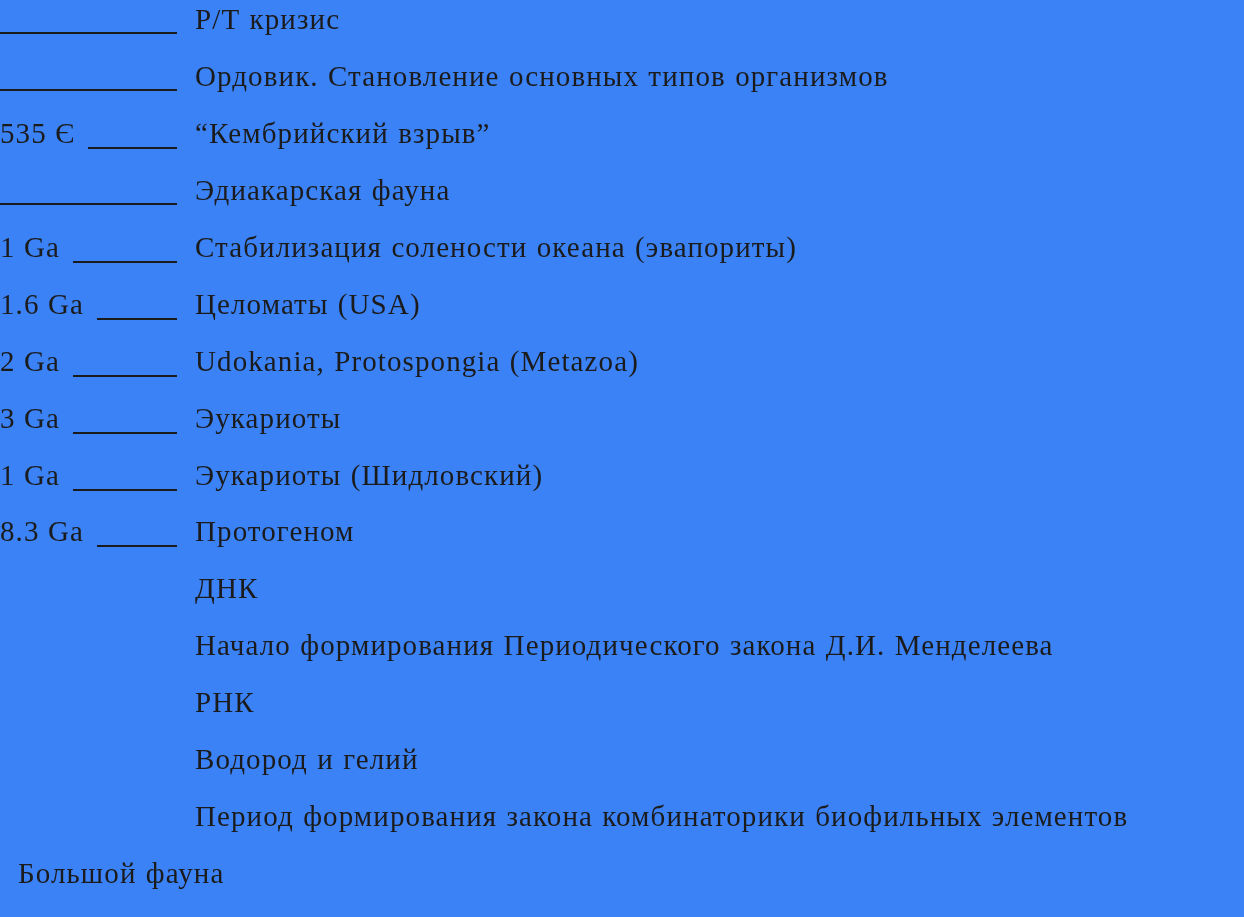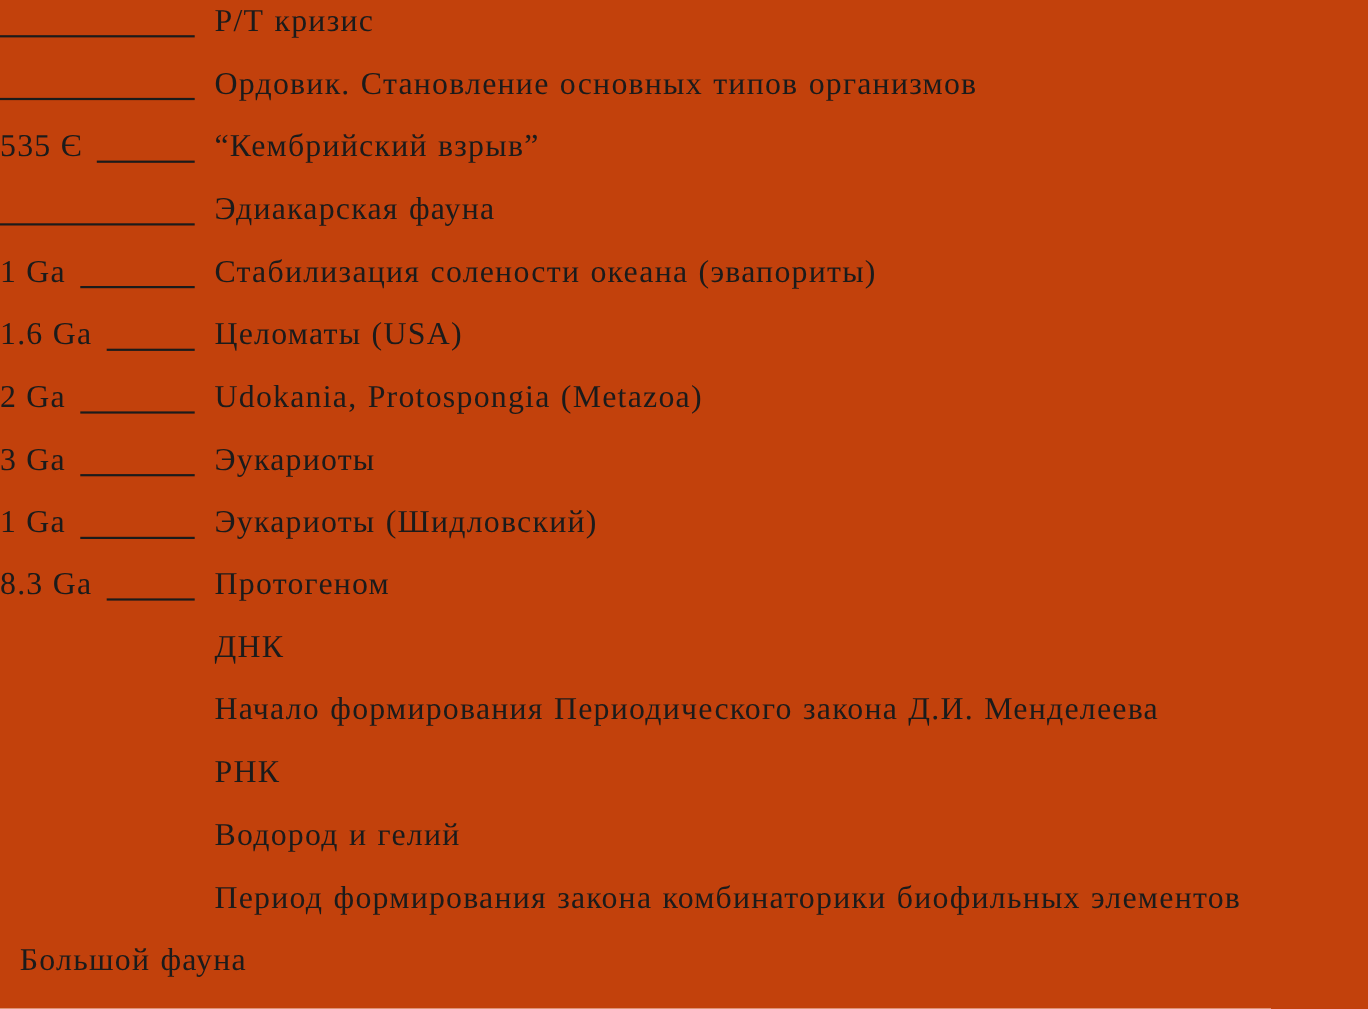--- a/index.html
+++ b/index.html
@@ -4,40 +4,40 @@
 <style>
   html, body {
     margin: 0;
     padding: 0;
     background: #ffffff;
   }
   .page {
     position: relative;
     width: 1244px;
     height: 917px;
-    background: #c2410c;
+    background: #3b82f6;
     overflow: hidden;
     display: flex;
     flex-direction: column;
     padding: 2px 0 4px 0;
     box-sizing: border-box;
     font-family: "Liberation Serif", "DejaVu Serif", serif;
     color: #1b1b1b;
   }
   .row {
     flex: 1 1 0;
     min-height: 0;
     display: flex;
     align-items: flex-start;
   }
   .left {
     flex: 0 0 177px;
     width: 177px;
     display: flex;
-    align-items: flex-start;
+    align-items: center;
   }
   .time-label {
     font-size: 29px;
     line-height: 34px;
     letter-spacing: 1.1px;
     white-space: pre;
   }
   .fill-line {
     flex: 1 1 auto;
     height: 30px;

